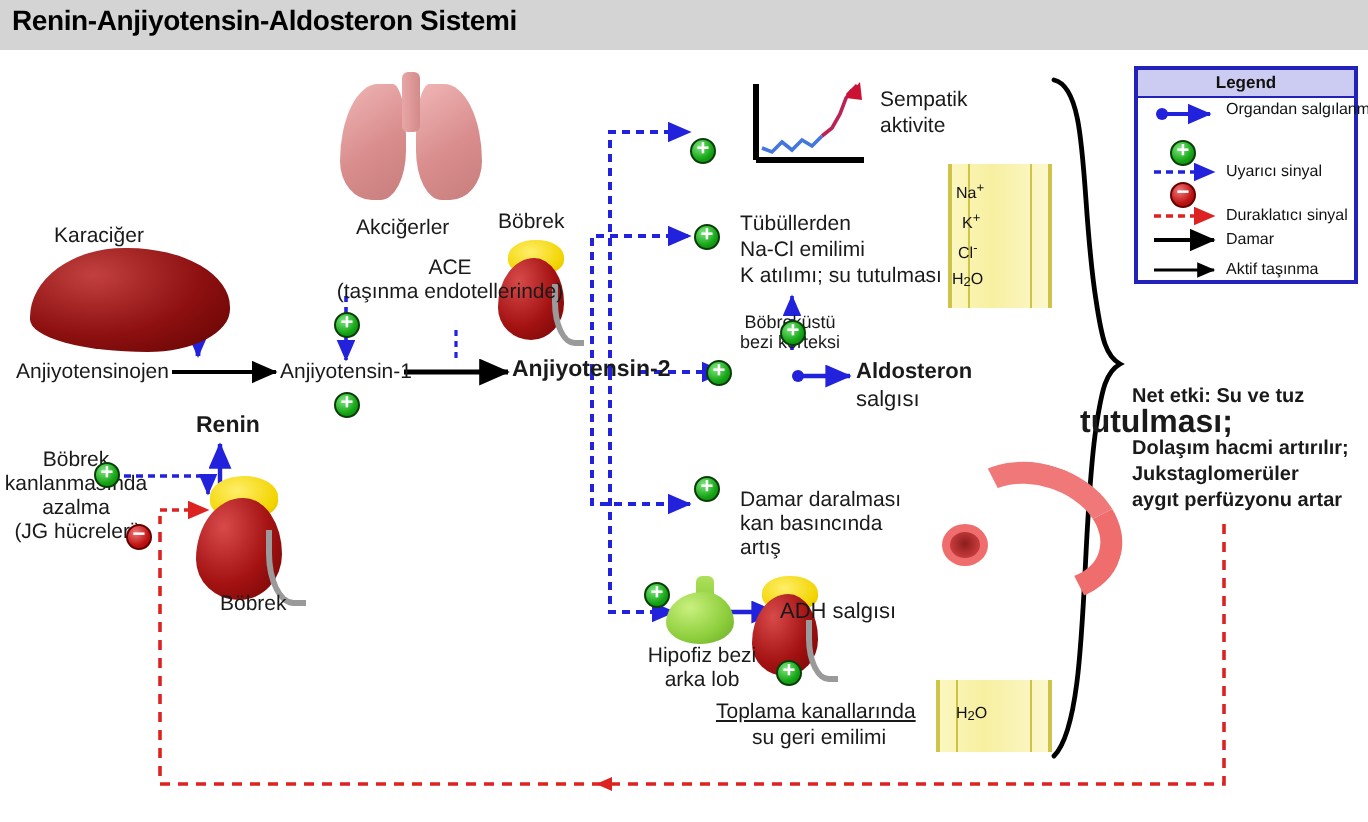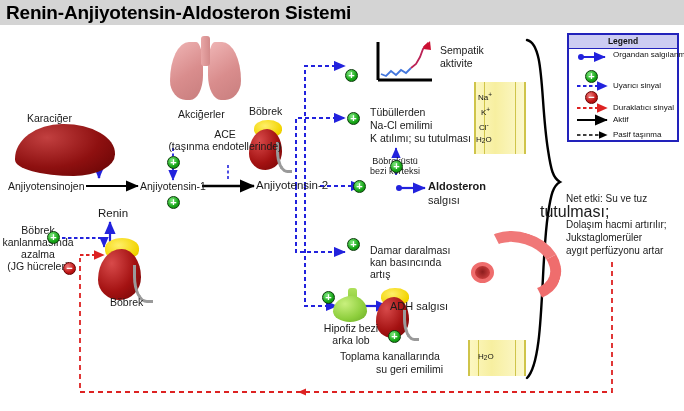--- a/index.html
+++ b/index.html
@@ -1,25 +1,25 @@
 <!DOCTYPE html>
 <html><head>
 <meta charset="utf-8">
 <style>
   html,body{margin:0;padding:0;background:#ffffff;}
   body{width:684px;height:411px;position:relative;overflow:hidden;
        font-family:"Liberation Sans","DejaVu Sans",sans-serif;color:#111;}
   .abs{position:absolute;}
   
   #titlebar{left:0;top:0;width:684px;height:25px;background:#d4d4d4;}
-  #title{left:6px;top:2px;font-size:19px;font-weight:bold;letter-spacing:-0.2px;
+  #title{left:6px;top:2px;font-size:14px;font-weight:bold;letter-spacing:-0.2px;
          color:#000;white-space:nowrap;}
   
   .lbl{font-size:10.5px;line-height:12px;color:#1a1a1a;white-space:nowrap;}
-  .lbl.b{font-weight:normal;}
+  .lbl.b{font-weight:bold;}
   .lbl.c{text-align:center;}
   .lbl.sm{font-size:9px;line-height:10px;}
   
   .badge{width:13px;height:13px;border-radius:50%;border:1px solid #0a3d0a;
          box-sizing:border-box;display:flex;align-items:center;justify-content:center;
          font-size:11px;font-weight:bold;line-height:1;color:#fff;}
   .badge.plus{background:radial-gradient(circle at 35% 30%,#7ee87e,#16a516 60%,#0c7a0c);}
   .badge.minus{background:radial-gradient(circle at 35% 30%,#ef7a7a,#c01414 60%,#8d0a0a);
                border-color:#600;}
   .badge span{transform:translateY(-0.5px);}
@@ -273,21 +273,21 @@
 <div class="abs lbl c" style="left:314px;top:322px;width:74px;">Hipofiz bezi</div>
 <div class="abs lbl c" style="left:314px;top:334px;width:74px;">arka lob</div>
 <div class="abs lbl" style="left:390px;top:300px;font-size:11px;">ADH salgısı</div>
 <div class="abs badge plus" style="left:322px;top:291px;">
     <span>+</span>
   </div>
 <div class="abs badge plus" style="left:388px;top:330px;">
     <span>+</span>
   </div>
 
-<div class="abs lbl" style="left:340px;top:350px;">Toplama kanallarında</div>
+<div class="abs lbl" style="left:358px;top:350px;text-decoration:underline;">Toplama kanallarında</div>
 <div class="abs lbl" style="left:376px;top:363px;">su geri emilimi</div>
 <div class="abs tubule" style="left:468px;top:340px;width:58px;height:36px;">
   <div class="inner" style="left:8px;"></div>
   <div class="inner" style="right:8px;"></div>
 </div>
 <div class="abs ionrow" style="left:478px;top:352px;">H<span class="sub">2</span>O</div>
 
 <div class="abs lbl b" style="left:566px;top:193px;font-size:10px;">Net etki: Su ve tuz</div>
 <div class="abs lbl b" style="left:540px;top:206px;font-size:16px;">tutulması;</div>
 <div class="abs lbl b" style="left:566px;top:219px;font-size:10px;">Dolaşım hacmi artırılır;</div>
@@ -322,23 +322,23 @@
     <svg width="42" height="22" style="position:absolute;left:2px;top:0;">
       <line x1="6" y1="17" x2="36" y2="17" stroke="#dd2222" stroke-width="1.8" stroke-dasharray="3.5,2.5" marker-end="url(#aRed)"></line>
     </svg>
     <div class="lg-txt" style="top:12px;">Duraklatıcı sinyal</div>
   </div>
 
   <div class="lg-row" style="height:15px;">
     <svg width="42" height="15" style="position:absolute;left:2px;top:0;">
       <line x1="6" y1="7" x2="36" y2="7" stroke="#000" stroke-width="2" marker-end="url(#aBlack)"></line>
     </svg>
-    <div class="lg-txt" style="top:2px;">Aktif</div>
-  </div>
-
+    <div class="lg-txt" style="top:2px;">Damar</div>
+  </div>
 
   <div class="lg-row" style="height:15px;">
     <svg width="42" height="15" style="position:absolute;left:2px;top:0;">
-      <line x1="6" y1="7" x2="36" y2="7" stroke="#000" stroke-width="1.4" stroke-dasharray="3.5,2.5" marker-end="url(#aBlack)"></line>
-    </svg>
-    <div class="lg-txt" style="top:2px;">Pasif taşınma</div>
-  </div>
+      <line x1="6" y1="7" x2="36" y2="7" stroke="#000" stroke-width="1.4" marker-end="url(#aBlack)"></line>
+    </svg>
+    <div class="lg-txt" style="top:2px;">Aktif taşınma</div>
+  </div>
+
 </div>
 
 </body></html>

